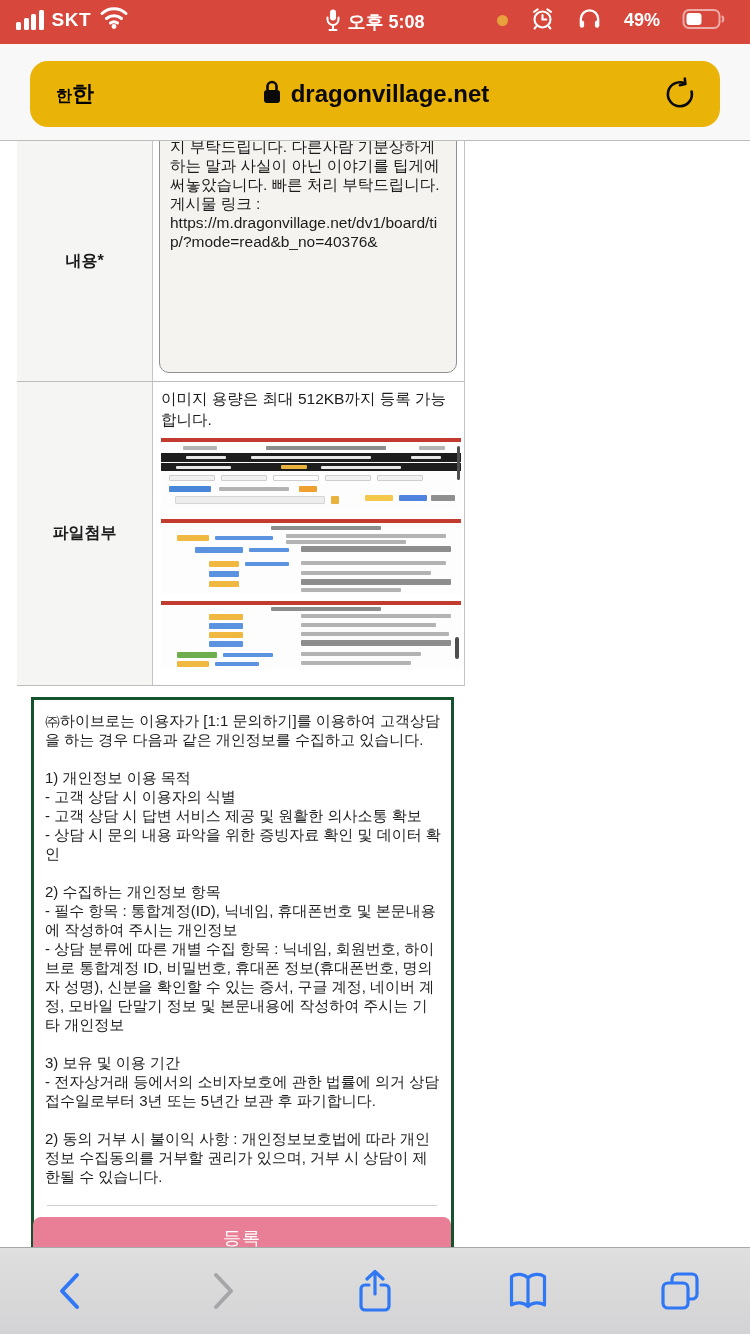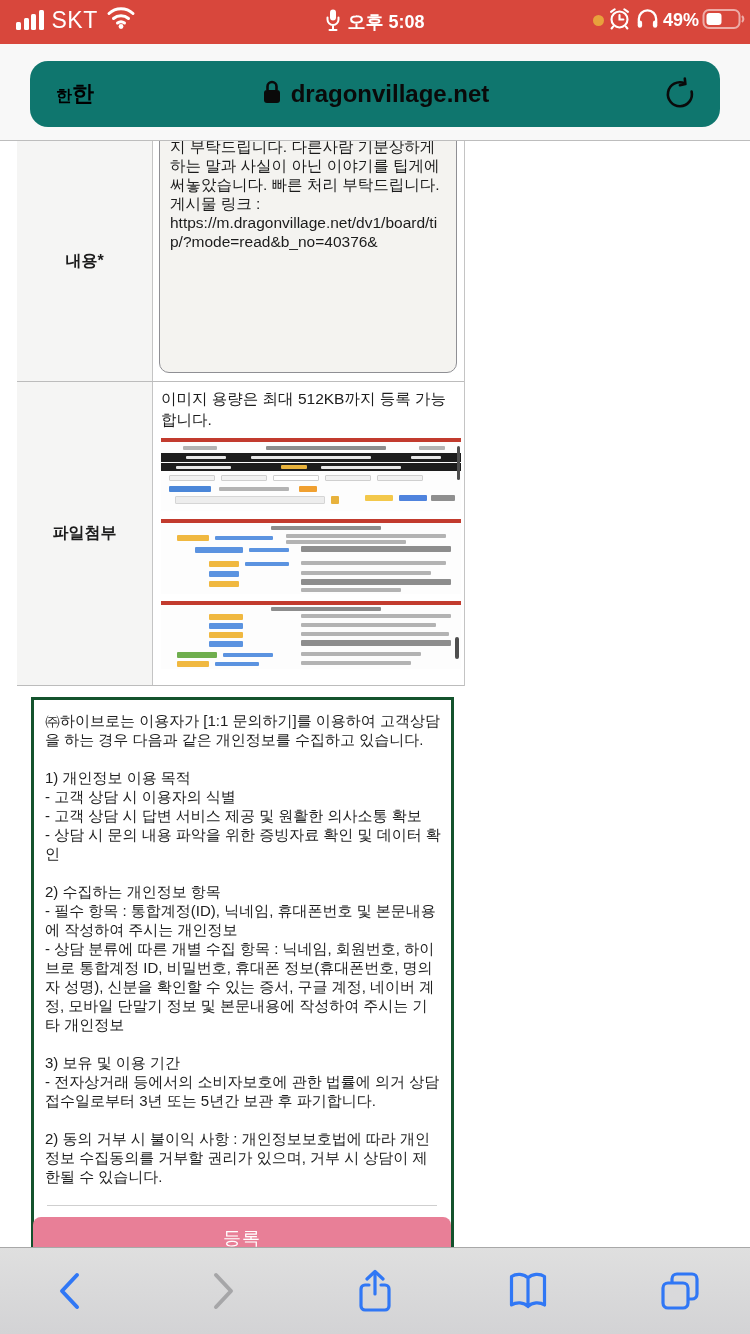--- a/index.html
+++ b/index.html
@@ -8,36 +8,36 @@
     position:relative; overflow:hidden; background:#fff;
     font-family:"Liberation Sans","DejaVu Sans",sans-serif; color:#111;
   }
   
   .status-bar {
     position:absolute; top:0; left:0; width:750px; height:44px;
     background:#d8473c; color:#fff; z-index:40;
     display:flex; align-items:center;
   }
   .sb-left { position:absolute; left:16px; top:6px; display:flex; align-items:center; gap:8px; }
-  .sb-carrier { font-size:23px; font-weight:normal; letter-spacing:.5px; }
+  .sb-carrier { font-size:19px; font-weight:bold; letter-spacing:.5px; }
   .sb-center { position:absolute; left:0; right:0; top:8px; display:flex; justify-content:center; align-items:center; gap:6px; }
   .sb-time { font-size:18px; font-weight:bold; }
-  .sb-right { position:absolute; right:4px; top:6px; display:flex; align-items:center; gap:3px; }
+  .sb-right { position:absolute; right:24px; top:6px; display:flex; align-items:center; gap:22px; }
   .sb-batt-pct { font-size:18px; font-weight:bold; }
   .rec-dot { width:11px; height:11px; border-radius:50%; background:#e8a13c; }
   .sig-bars { display:flex; align-items:flex-end; gap:2.5px; height:20px; }
   .sig-bars i { display:block; width:5px; background:#fff; border-radius:1.5px; }
   
   .url-bar-wrap {
     position:absolute; top:44px; left:0; width:750px; height:97px;
     background:#f8f8f8; border-bottom:1px solid #bdbdbd; z-index:40;
   }
   .url-pill {
     position:absolute; left:30px; right:30px; top:17px; height:66px;
-    background:#0f766e; border-radius:18px;
+    background:#eab308; border-radius:18px;
   }
   .aa-btn {
     position:absolute; left:26px; top:16px; font-weight:bold; font-size:22px;
     color:#000; display:inline-block; line-height:34px;
   }
   .aa-btn::first-letter { font-size:16px; }
   .url-center {
     position:absolute; left:0; right:0; top:0; height:66px;
     display:flex; align-items:center; justify-content:center; gap:8px;
   }

